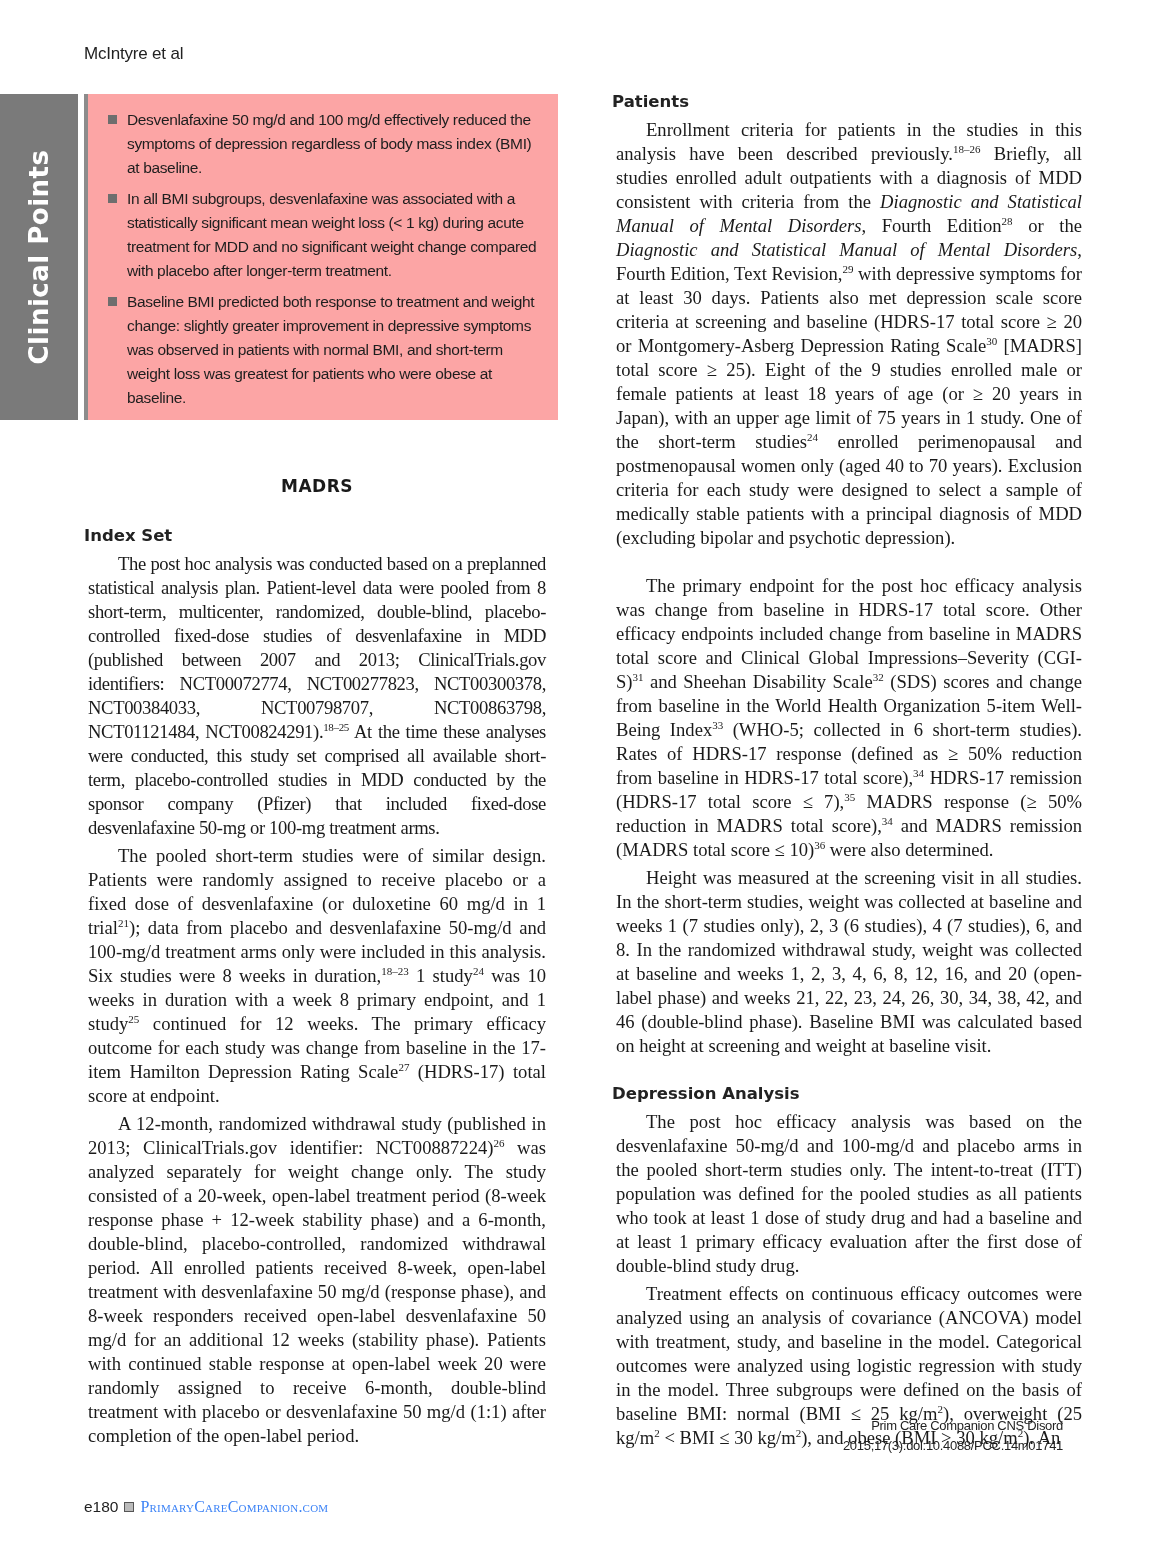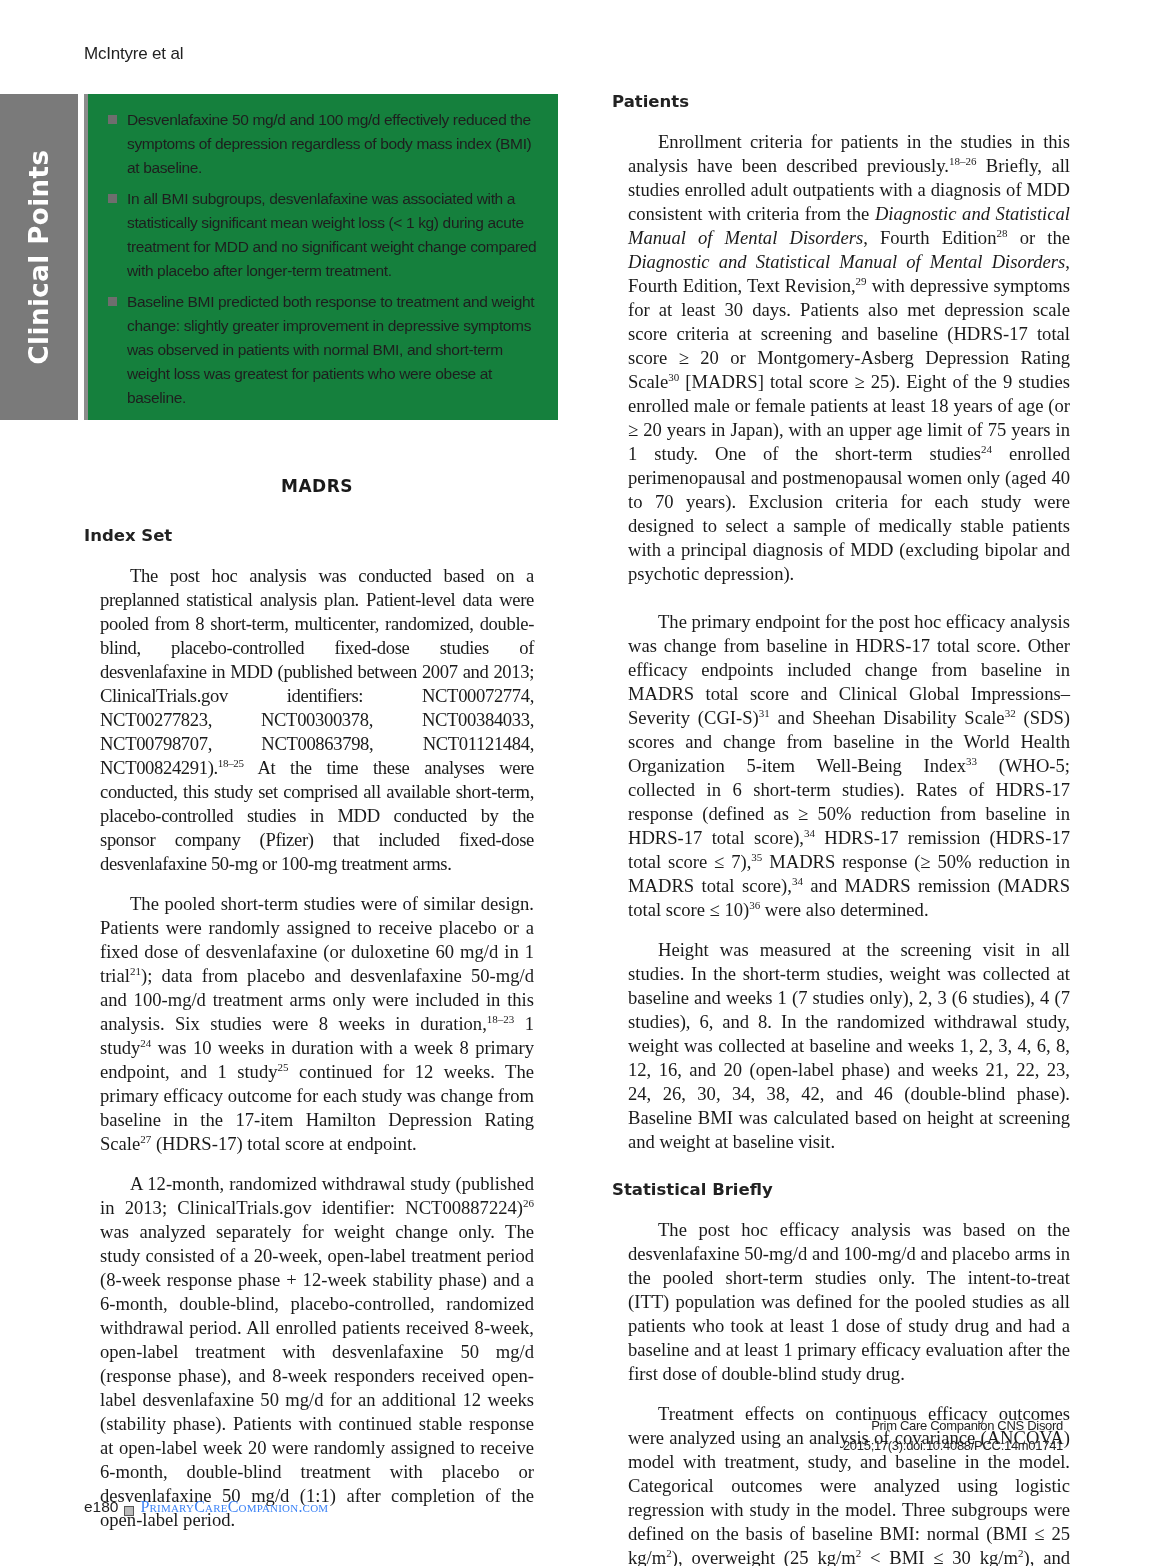--- a/index.html
+++ b/index.html
@@ -1,36 +1,36 @@
 <!DOCTYPE html>
 <html><head>
 <meta charset="utf-8">
 <style>
   html, body { margin: 0; padding: 0; background: #ffffff; }
   body { width: 1170px; height: 1566px; position: relative; overflow: hidden; color: #1a1a1a; }
   .running-head { position: absolute; left: 84px; top: 44px; font-family: Liberation Sans, sans-serif; font-size: 17px; color: #222; letter-spacing: -0.2px; }
   .cp-tab { position: absolute; left: 0; top: 94px; width: 78px; height: 326px; background: #7a7a7a; }
   .cp-tab-label { position: absolute; left: 39px; top: 163px; transform: translate(-50%, -50%) rotate(-90deg); white-space: nowrap; color: #ffffff; font-family: "DejaVu Sans", sans-serif; font-weight: bold; font-size: 26px; letter-spacing: 0.5px; }
   .cp-rule { position: absolute; left: 84px; top: 94px; width: 4px; height: 326px; background: #8c8c8c; }
-  .cp-box { position: absolute; left: 88px; top: 94px; width: 470px; height: 326px; background: #15803d; box-sizing: border-box; padding: 14px 20px 0 20px; }
+  .cp-box { position: absolute; left: 88px; top: 94px; width: 470px; height: 326px; background: #fca5a5; box-sizing: border-box; padding: 14px 20px 0 20px; }
   .cp-list { list-style: none; margin: 0; padding: 0; }
   .cp-item { position: relative; padding-left: 19px; margin-bottom: 7px; font-family: "Liberation Sans", sans-serif; font-size: 15.5px; line-height: 24px; color: #1e1e1e; letter-spacing: -0.35px; }
   .cp-bullet { position: absolute; left: 0; top: 7px; width: 9px; height: 9px; background: #6e6e6e; }
 
   .col { position: absolute; font-family: "Liberation Serif", serif; font-size: 18.6px; line-height: 24px; color: #1a1a1a; text-align: justify; }
   .col-left { left: 84px; top: 474px; width: 466px; }
   .col-right { left: 612px; top: 90px; width: 474px; }
   .section-title { text-align: center; font-family: "DejaVu Sans", sans-serif; font-weight: bold; font-size: 17px; line-height: 24px; letter-spacing: 0.5px; margin: 0 0 26px 0; }
   .subhead { font-family: "DejaVu Sans", sans-serif; font-weight: bold; font-size: 16.5px; line-height: 24px; margin: 0; color: #222; }
-  .para { margin: 16px; text-indent: 30px; }
+  .para { margin: 4px; text-indent: 30px; }
   .block { margin-bottom: 24px; }
   sup { font-size: 11px; line-height: 0; vertical-align: 7px; }
   em { font-style: italic; }
 
-  .footer-left { position: absolute; left: 84px; top: 1498px; font-family: "Liberation Sans", sans-serif; font-size: 15.5px; color: #222; display: flex; align-items: flex-end; gap: 6px; }
+  .footer-left { position: absolute; left: 84px; top: 1498px; font-family: "Liberation Sans", sans-serif; font-size: 15.5px; color: #222; display: flex; align-items: center; gap: 6px; }
   .footer-square { display: inline-block; width: 10px; height: 10px; border: 1.5px solid #555; box-sizing: border-box; background: #bbb; }
   .footer-site { font-family: "Liberation Serif", serif; font-variant: small-caps; font-size: 16px; letter-spacing: 0.2px; color: #3b82f6; }
   .footer-right { position: absolute; right: 107px; top: 1416px; text-align: right; font-family: "Liberation Sans", sans-serif; font-size: 13px; line-height: 20px; color: #222; letter-spacing: -0.3px; }
 </style>
 </head>
 <body>
 
 <div class="running-head">McIntyre et al</div>
 
 <div class="cp-tab">
@@ -67,21 +67,21 @@
 <div class="col col-right">
   <div class="block">
     <h3 class="subhead">Patients</h3>
     <p class="para"><span>Enrollment criteria for patients in the studies in this analysis have been described previously.</span><sup>18–26</sup><span> Briefly, all studies enrolled adult outpatients with a diagnosis of MDD consistent with criteria from the </span><em>Diagnostic and Statistical Manual of Mental Disorders</em><span>, Fourth Edition</span><sup>28</sup><span> or the </span><em>Diagnostic and Statistical Manual of Mental Disorders</em><span>, Fourth Edition, Text Revision,</span><sup>29</sup><span> with depressive symptoms for at least 30 days. Patients also met depression scale score criteria at screening and baseline (HDRS-17 total score ≥ 20 or Montgomery-Asberg Depression Rating Scale</span><sup>30</sup><span> [MADRS] total score ≥ 25). Eight of the 9 studies enrolled male or female patients at least 18 years of age (or ≥ 20 years in Japan), with an upper age limit of 75 years in 1 study. One of the short-term studies</span><sup>24</sup><span> enrolled perimenopausal and postmenopausal women only (aged 40 to 70 years). Exclusion criteria for each study were designed to select a sample of medically stable patients with a principal diagnosis of MDD (excluding bipolar and psychotic depression).</span></p>
   </div>
   <div class="block">
     <p class="para"><span>The primary endpoint for the post hoc efficacy analysis was change from baseline in HDRS-17 total score. Other efficacy endpoints included change from baseline in MADRS total score and Clinical Global Impressions–Severity (CGI-S)</span><sup>31</sup><span> and Sheehan Disability Scale</span><sup>32</sup><span> (SDS) scores and change from baseline in the World Health Organization 5-item Well-Being Index</span><sup>33</sup><span> (WHO-5; collected in 6 short-term studies). Rates of HDRS-17 response (defined as ≥ 50% reduction from baseline in HDRS-17 total score),</span><sup>34</sup><span> HDRS-17 remission (HDRS-17 total score ≤ 7),</span><sup>35</sup><span> MADRS response (≥ 50% reduction in MADRS total score),</span><sup>34</sup><span> and MADRS remission (MADRS total score ≤ 10)</span><sup>36</sup><span> were also determined.</span></p>
     <p class="para">Height was measured at the screening visit in all studies. In the short-term studies, weight was collected at baseline and weeks 1 (7 studies only), 2, 3 (6 studies), 4 (7 studies), 6, and 8. In the randomized withdrawal study, weight was collected at baseline and weeks 1, 2, 3, 4, 6, 8, 12, 16, and 20 (open-label phase) and weeks 21, 22, 23, 24, 26, 30, 34, 38, 42, and 46 (double-blind phase). Baseline BMI was calculated based on height at screening and weight at baseline visit.</p>
   </div>
   <div class="block">
-    <h3 class="subhead">Statistical Briefly</h3>
+    <h3 class="subhead">Depression Analysis</h3>
     <p class="para">The post hoc efficacy analysis was based on the desvenlafaxine 50-mg/d and 100-mg/d and placebo arms in the pooled short-term studies only. The intent-to-treat (ITT) population was defined for the pooled studies as all patients who took at least 1 dose of study drug and had a baseline and at least 1 primary efficacy evaluation after the first dose of double-blind study drug.</p>
     <p class="para"><span>Treatment effects on continuous efficacy outcomes were analyzed using an analysis of covariance (ANCOVA) model with treatment, study, and baseline in the model. Categorical outcomes were analyzed using logistic regression with study in the model. Three subgroups were defined on the basis of baseline BMI: normal (BMI ≤ 25 kg/m</span><sup>2</sup><span>), overweight (25 kg/m</span><sup>2</sup><span> &lt; BMI ≤ 30 kg/m</span><sup>2</sup><span>), and obese (BMI &gt; 30 kg/m</span><sup>2</sup><span>). An</span></p>
   </div>
 </div>
 
 <div class="footer-left">
   <span>e180</span>
   <span class="footer-square"></span>
   <span class="footer-site">PrimaryCareCompanion.com</span>
 </div>

